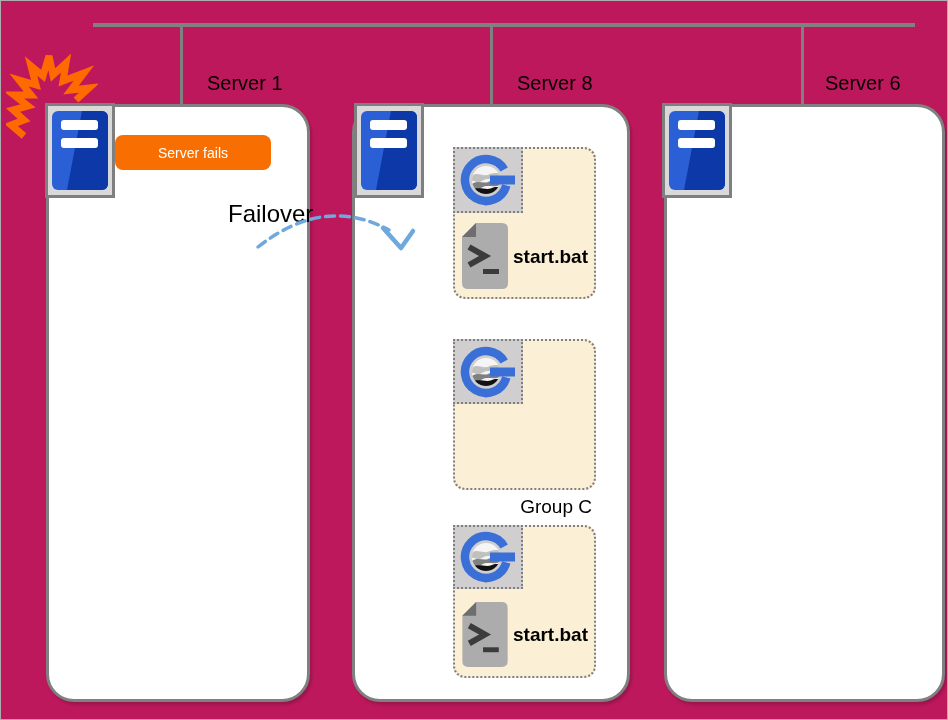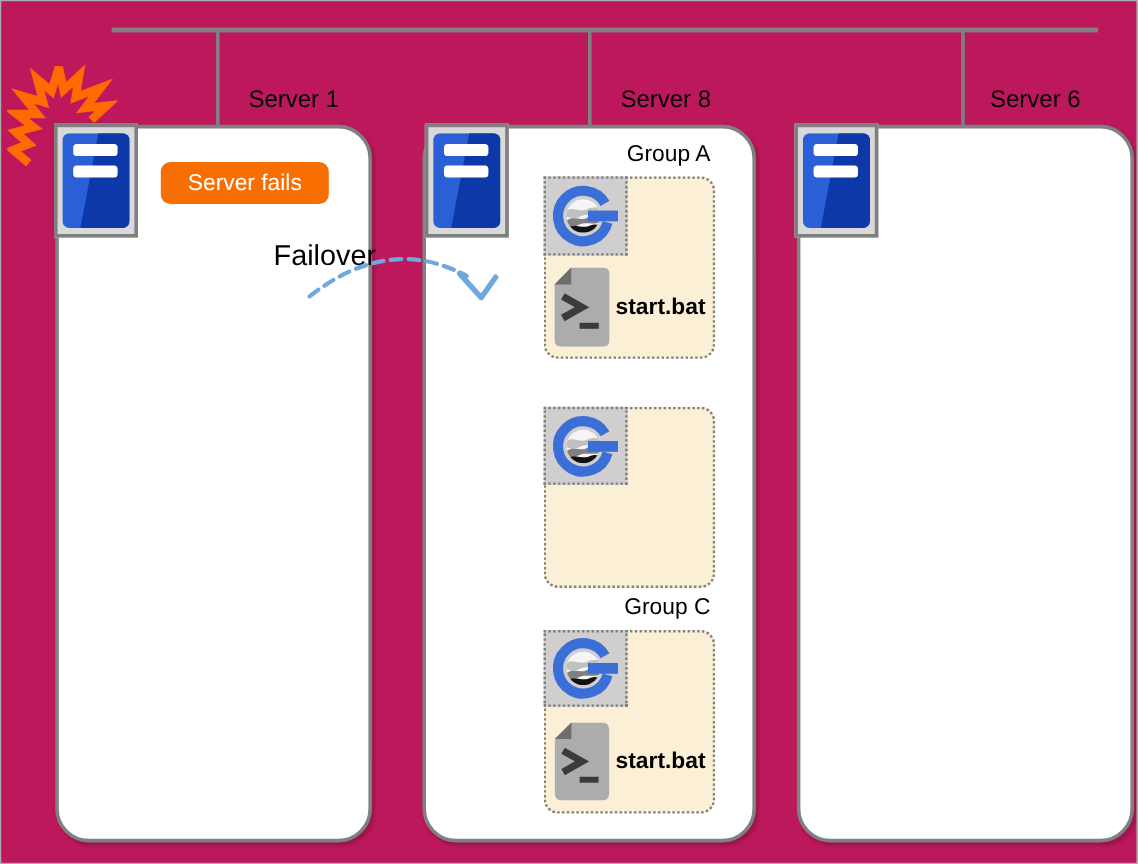--- a/index.html
+++ b/index.html
@@ -20,22 +20,22 @@
        border:3px solid #808080; border-radius:28px;
        box-shadow:2px 3px 3px rgba(0,0,0,0.18); z-index:1;}
   .box1{left:45px; width:258px}
   .box2{left:351px; width:272px}
   .box3{left:663px; width:275px}
   
   .srv-icon{position:absolute; top:102px; width:64px; height:89px; background:#D9D9D9;
             border:3px solid #7F7F7F; display:flex; align-items:center; justify-content:center; z-index:3;}
   .srv-icon1{left:44px}.srv-icon2{left:353px}.srv-icon3{left:661px}
   
-  .badge{position:absolute; left:133px; top:134px; width:140px; height:35px;
-         background:#F86E00; border-radius:8px; color:#fff; font-size:19px;
+  .badge{position:absolute; left:114px; top:134px; width:156px; height:35px;
+         background:#F86E00; border-radius:8px; color:#fff; font-size:14px;
          display:flex; align-items:center; justify-content:center; z-index:4;}
   .spark{position:absolute; left:5px; top:47px; z-index:4;}
   .failover-label{position:absolute; left:227px; top:199px; font-size:24px; z-index:4;}
   .failover-arc{position:absolute; left:248px; top:193px; z-index:5;}
   
   .grp-label{position:absolute; left:452px; width:143px; text-align:right; padding-right:4px;
              font-size:19px; box-sizing:border-box; z-index:3; white-space:nowrap;}
   .grp-label-a{top:117px}.grp-label-b{top:308px}.grp-label-c{top:495px}
   .grp-box{position:absolute; left:452px; width:143px; background:#FBEFD5;
            border:2px dotted #7F7F7F; border-radius:12px; box-sizing:border-box; z-index:2;}
@@ -120,21 +120,20 @@
   </svg>
 
   <div class="badge">Server fails</div>
 
   <div class="failover-label">Failover</div>
   <svg class="failover-arc" width="175" height="65" viewBox="0 0 175 65">
     <path d="M 9,53 Q 75,1 140,36" fill="none" stroke="#6FA8DC" stroke-width="3.5" stroke-dasharray="9 6" stroke-linecap="round"></path>
     <path d="M 134,34 L 152,54 L 164,37" fill="none" stroke="#6FA8DC" stroke-width="4.5" stroke-linecap="round" stroke-linejoin="round"></path>
   </svg>
 
-  <div class="grp-label grp-label-a">Group A</div>
   <div class="grp-box grp-box-a"></div>
   <div class="logo logo-a">
     <svg width="62" height="58" viewBox="0 0 62 58">
       <defs>
           <clipPath id="sphA">
             <circle cx="29" cy="29" r="14"></circle>
           </clipPath>
         </defs>
       <g clip-path="url(#sphA)">
         <rect x="15" y="15" width="28" height="28" fill="#F5F5F5"></rect>

